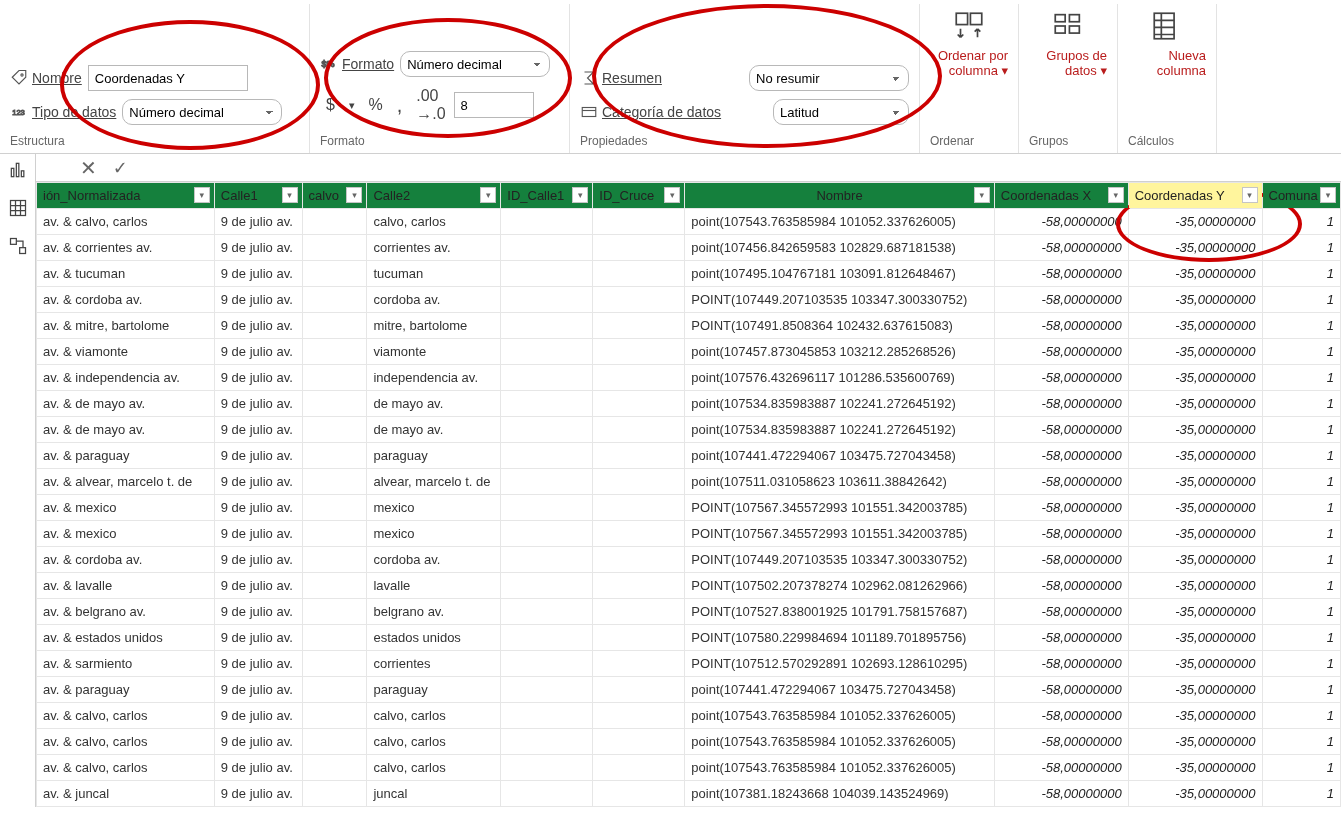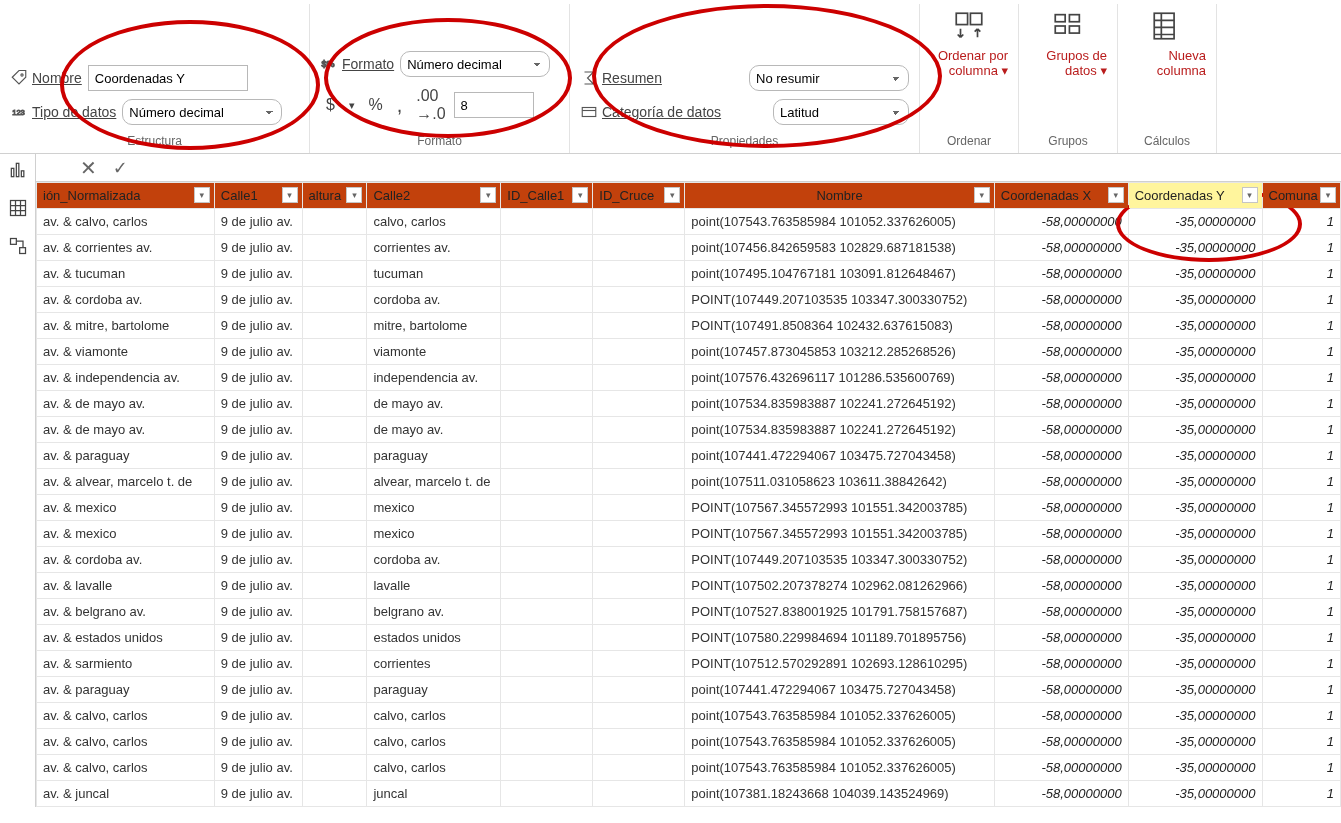--- a/index.html
+++ b/index.html
@@ -23,21 +23,20 @@
   .ribbon-group {
     display:flex;
     flex-direction:column;
     padding: 0 10px 2px 10px;
     border-right:1px solid #e3e3e3;
     position:relative;
   }
   .ribbon-group:last-child{border-right:none;}
   .group-body { flex:1; display:flex; flex-direction:column; justify-content:flex-end; padding-bottom:6px;}
   .group-label {
-    text-align:center;
     font-size:12px;
     color:#666;
     height:20px;
     line-height:20px;
   }
   .row { display:flex; align-items:center; gap:6px; margin-top:8px;}
   .lbl { font-size:14px; color:#444; white-space:nowrap; display:flex; align-items:center; gap:4px;text-decoration:underline;}
   .lbl svg{flex:none;}
   select, input[type=text], input[type=number]{
     font:inherit; font-size:13px;
@@ -64,21 +63,21 @@
 
   
   .workspace{display:flex}
   .rail{width:36px;border-right:1px solid #d0d0d0;display:flex;flex-direction:column;align-items:center;padding-top:6px;gap:18px}
   .rail .ic{width:20px;height:20px;color:#444}
 
   
   .grid{flex:1;overflow:auto}
   table{border-collapse:collapse;width:100%;table-layout:fixed}
   th,td{border:1px solid #e6e6e6;padding:4px 6px;font-size:13px;white-space:nowrap;overflow:hidden;text-overflow:clip}
-  th{background:#c2410c;font-weight:400;color:#222;position:relative;text-align:left;height:26px}
+  th{background:#15803d;font-weight:400;color:#222;position:relative;text-align:left;height:26px}
   th.sel{background:#fff59d;}
   th .filter{position:absolute;right:4px;top:4px;width:16px;height:16px;border:1px solid #c5c5c5;display:flex;align-items:center;justify-content:center;font-size:9px;color:#666;background:#fff;cursor:pointer}
   td{height:26px}
   td.num{text-align:right;font-style:italic;color:#222}
 
   
   col.c-norm{width:170px}
   col.c-c1{width:84px}
   col.c-alt{width:62px}
   col.c-c2{width:128px}
@@ -267,21 +266,21 @@
           <col class="c-idc">
           <col class="c-pt">
           <col class="c-cx">
         <col class="c-cy">
           <col class="c-com">
       </colgroup>
       <thead>
         <tr>
           <th><span>ión_Normalizada</span><span class="filter">▾</span></th>
           <th><span>Calle1</span><span class="filter">▾</span></th>
-          <th><span>altura</span><span class="filter">▾</span></th>
+          <th><span>calvo</span><span class="filter">▾</span></th>
           <th><span>Calle2</span><span class="filter">▾</span></th>
           <th><span>ID_Calle1</span><span class="filter">▾</span></th>
           <th><span>ID_Cruce</span><span class="filter">▾</span></th>
           <th style="text-align:center"><span>Nombre</span><span class="filter">▾</span></th>
           <th><span>Coordenadas X</span><span class="filter">▾</span></th>
           <th class="sel"><span>Coordenadas Y</span><span class="filter">▾</span></th>
           <th><span>Comuna</span><span class="filter">▾</span></th>
         </tr>
       </thead>
       <tbody id="tbody">

